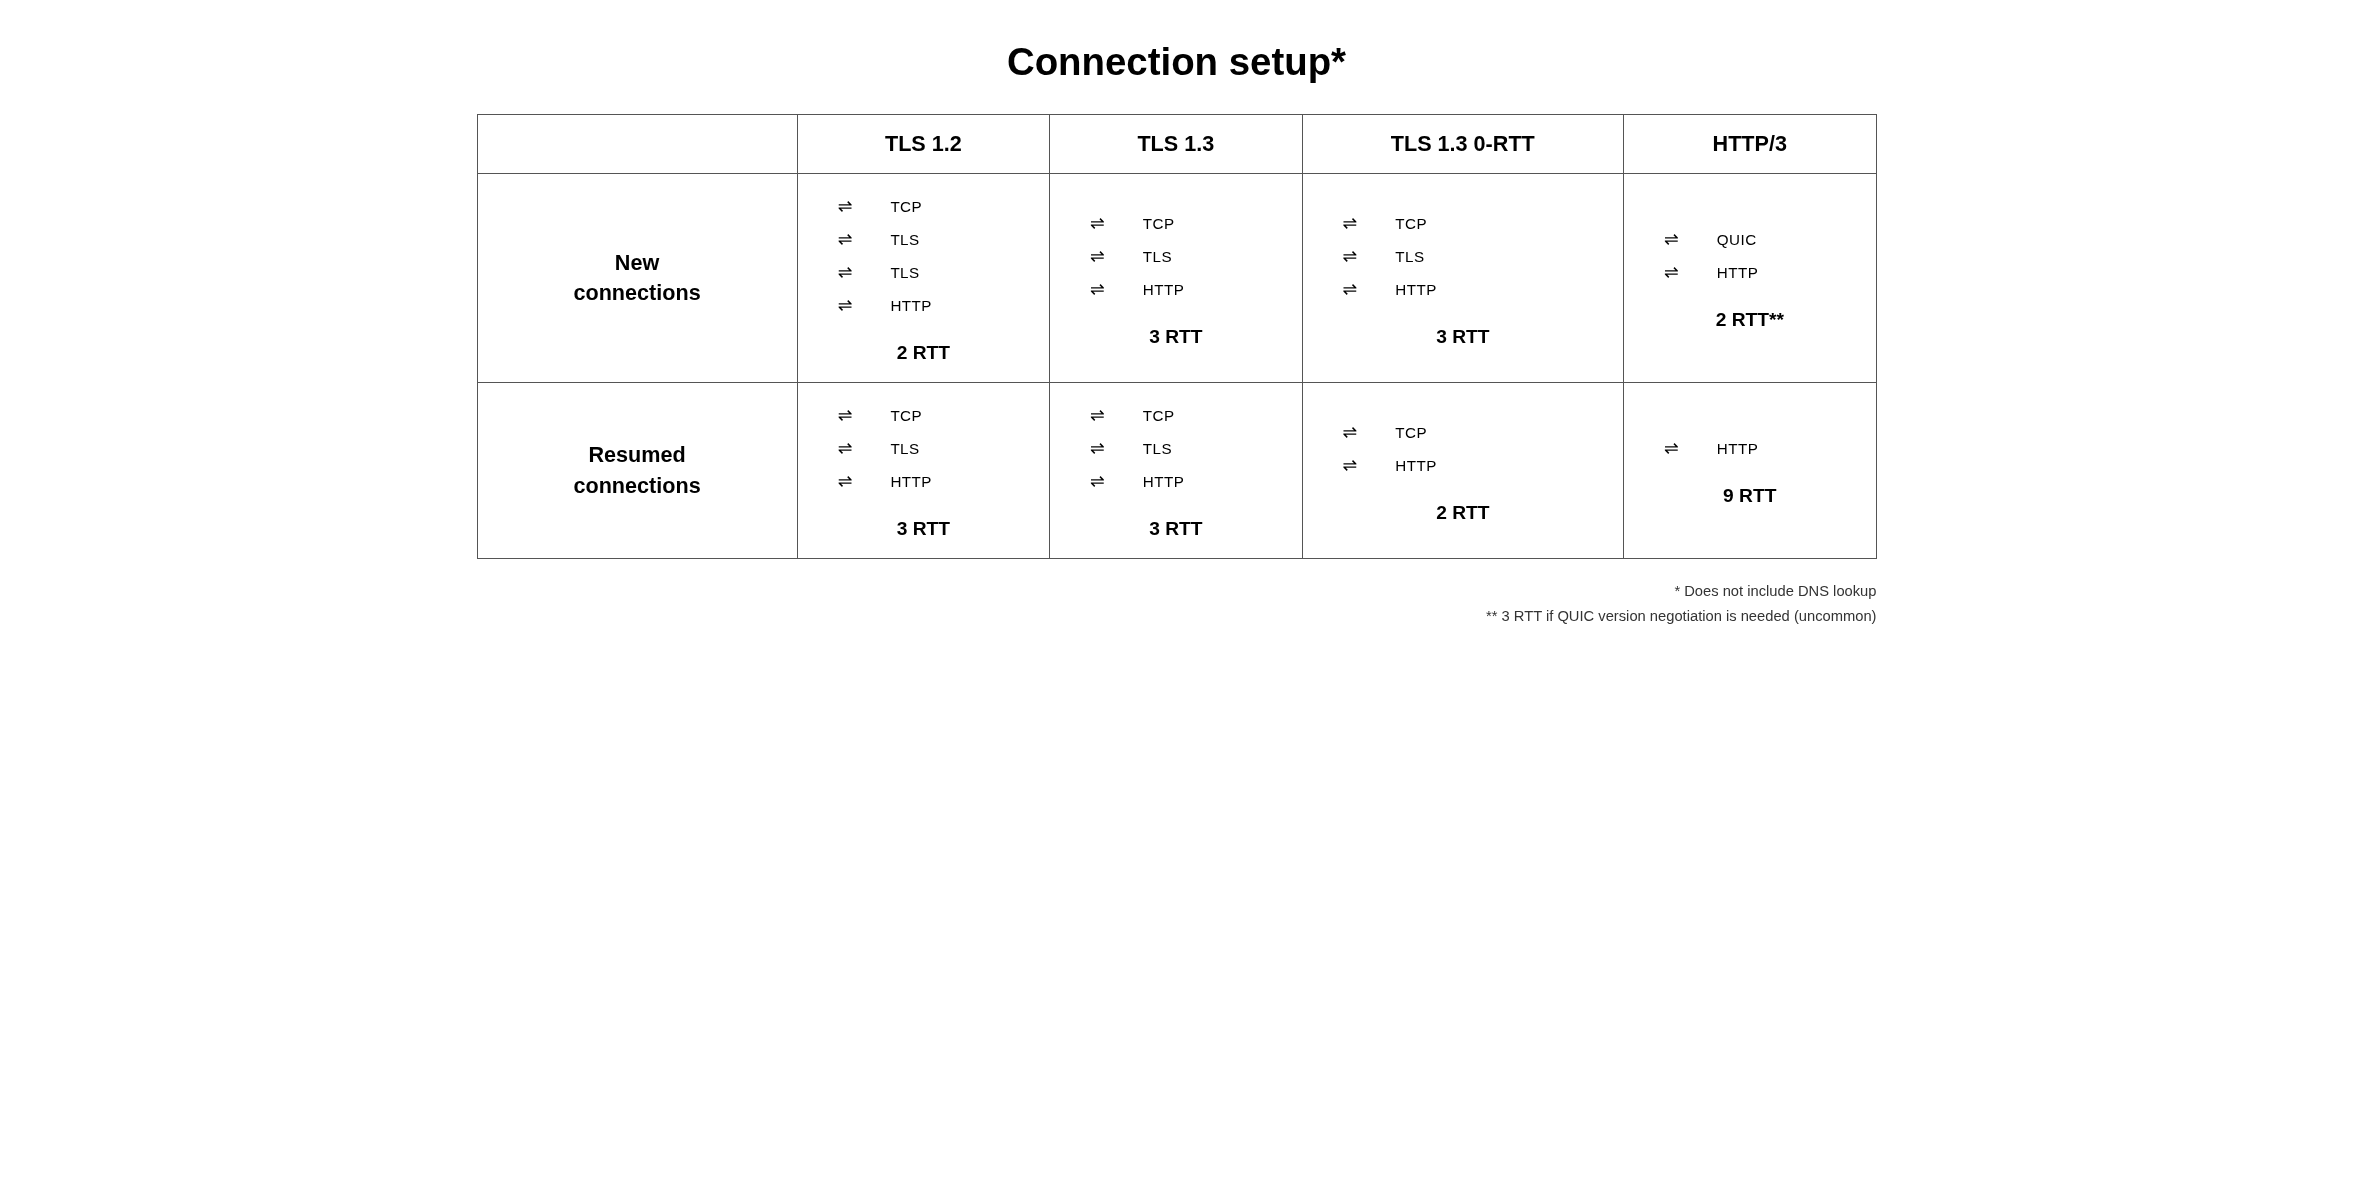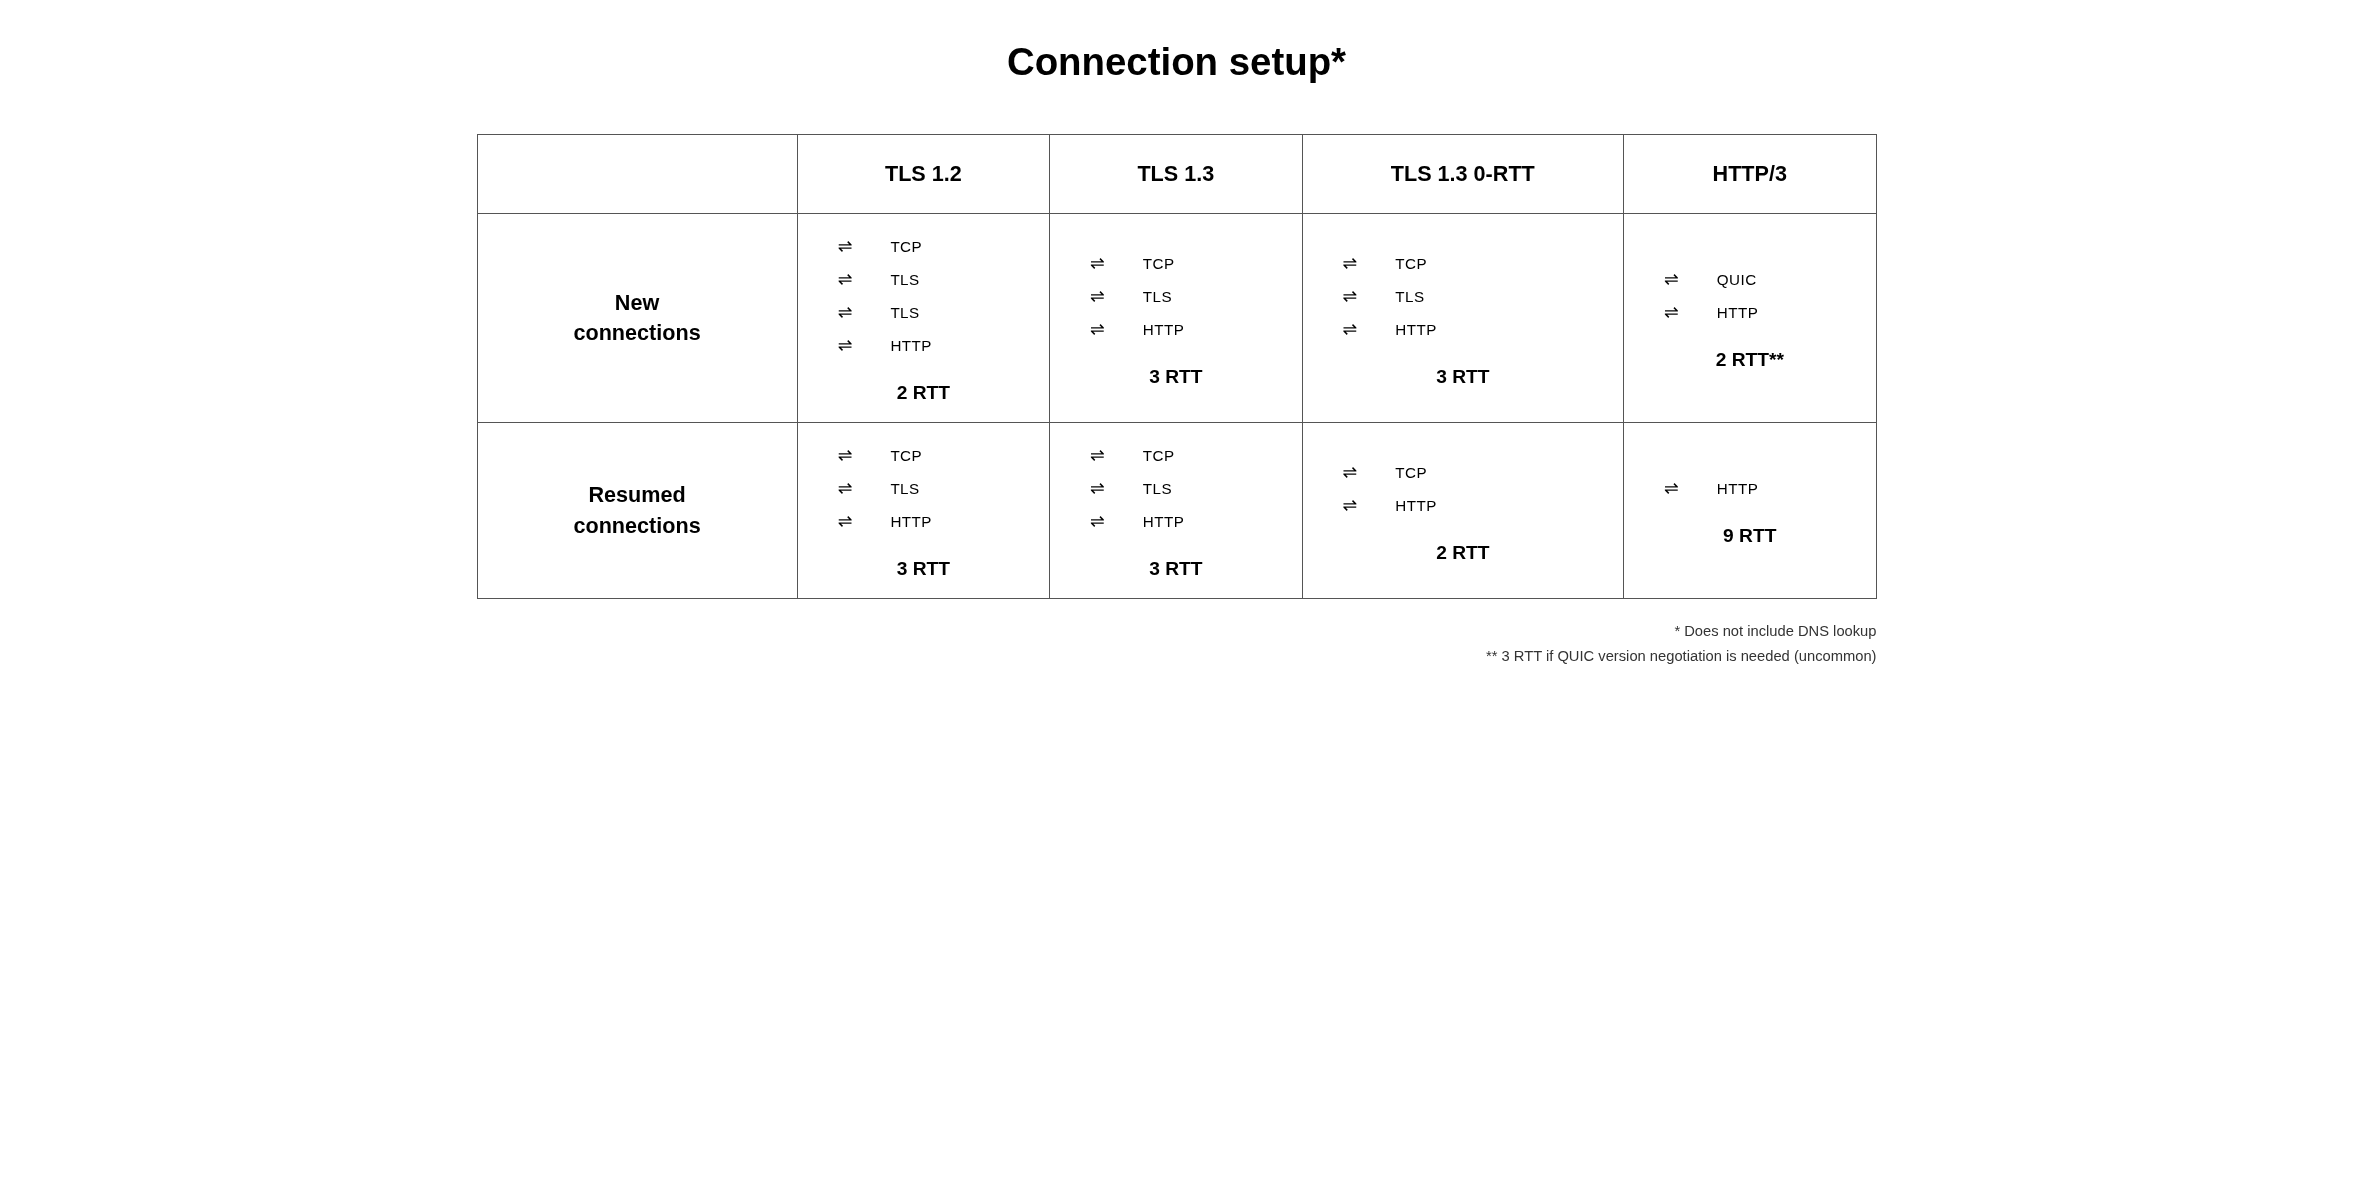--- a/index.html
+++ b/index.html
@@ -15,21 +15,21 @@
       flex-direction: column;
       align-items: center;
       padding: 40px 20px 60px;
       min-height: 100vh;
     }
 
     .page-title {
       font-size: 2.4rem;
       font-weight: 900;
       text-align: left;
-      margin-bottom: 50px;
+      margin-bottom: 30px;
     }
 
     .table-wrapper {
       width: 90%;
       max-width: 1400px;
     }
 
     table {
       width: 100%;
       border-collapse: collapse;
@@ -39,21 +39,21 @@
     th, td {
       border: 1.5px solid #555;
       text-align: center;
       vertical-align: middle;
       padding: 16px 28px;
     }
 
     .col-header {
       font-size: 1.35rem;
       font-weight: 900;
-      padding: 26px 20px;
+      padding: 16px 20px;
     }
 
     .row-header {
       font-size: 1.35rem;
       font-weight: 900;
       line-height: 1.4;
     }
 
     .protocol-row {
       display: flex;

